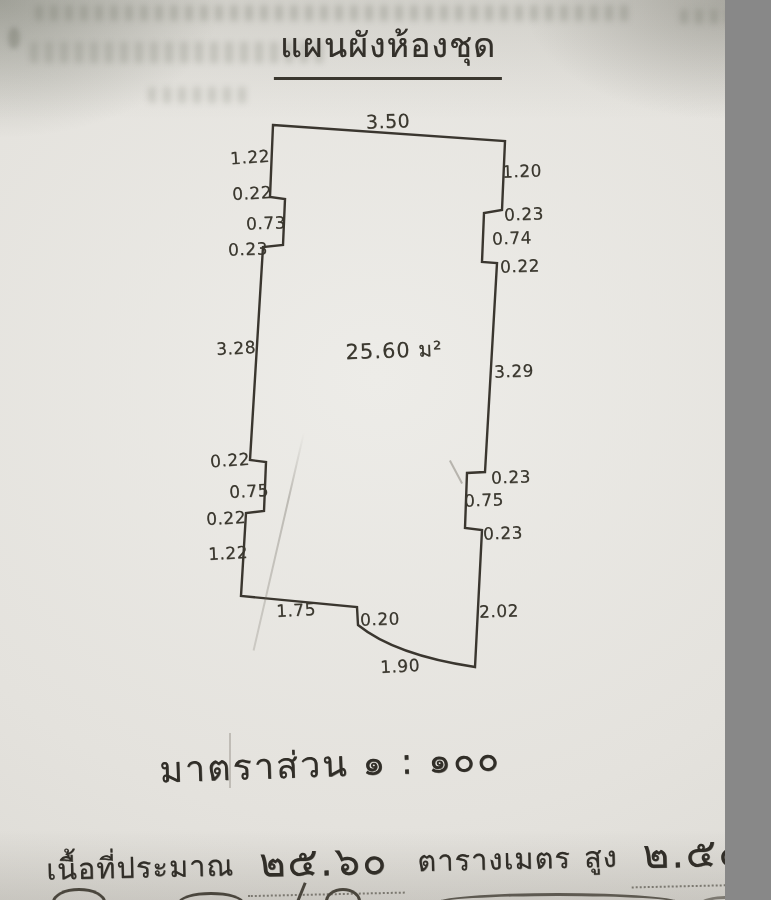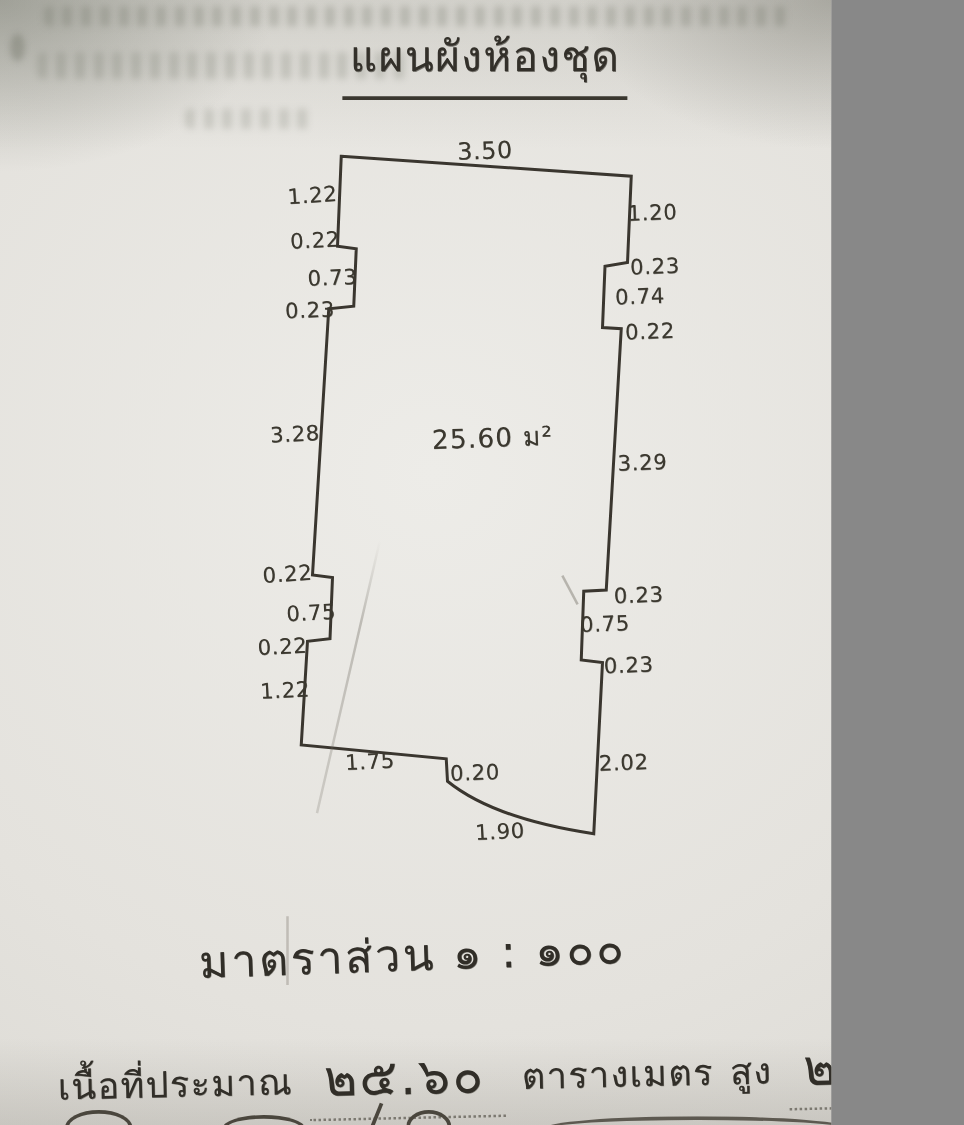--- a/index.html
+++ b/index.html
@@ -1,17 +1,17 @@
 <!DOCTYPE html>
 <html><head>
 <meta charset="utf-8">
 <style>
   html,body{margin:0;padding:0;background:#888;}
   .page{
-    position:relative;width:665px;height:900px;overflow:hidden;
+    position:relative;width:725px;height:900px;overflow:hidden;
     background:radial-gradient(ellipse 130% 90% at 52% 42%, #edece8 0%, #e4e2dd 55%, #d8d6d0 100%);
     font-family:"DejaVu Sans","Liberation Sans",sans-serif;
     color:#3a372f;
   }
   .shade{position:absolute;pointer-events:none;}
   .shade-top{left:0;top:0;width:100%;height:120px;background:linear-gradient(rgba(110,110,98,.16),transparent);}
   .shade-tl{left:0;top:0;width:240px;height:150px;background:radial-gradient(ellipse at 0 0, rgba(88,92,80,.40), transparent 65%);}
   .shade-tr{right:0;top:0;width:220px;height:130px;background:radial-gradient(ellipse at 100% 0, rgba(95,95,85,.34), transparent 65%);}
   .shade-bottom{left:0;bottom:0;width:100%;height:70px;background:linear-gradient(transparent, rgba(100,96,86,.18));}
 

